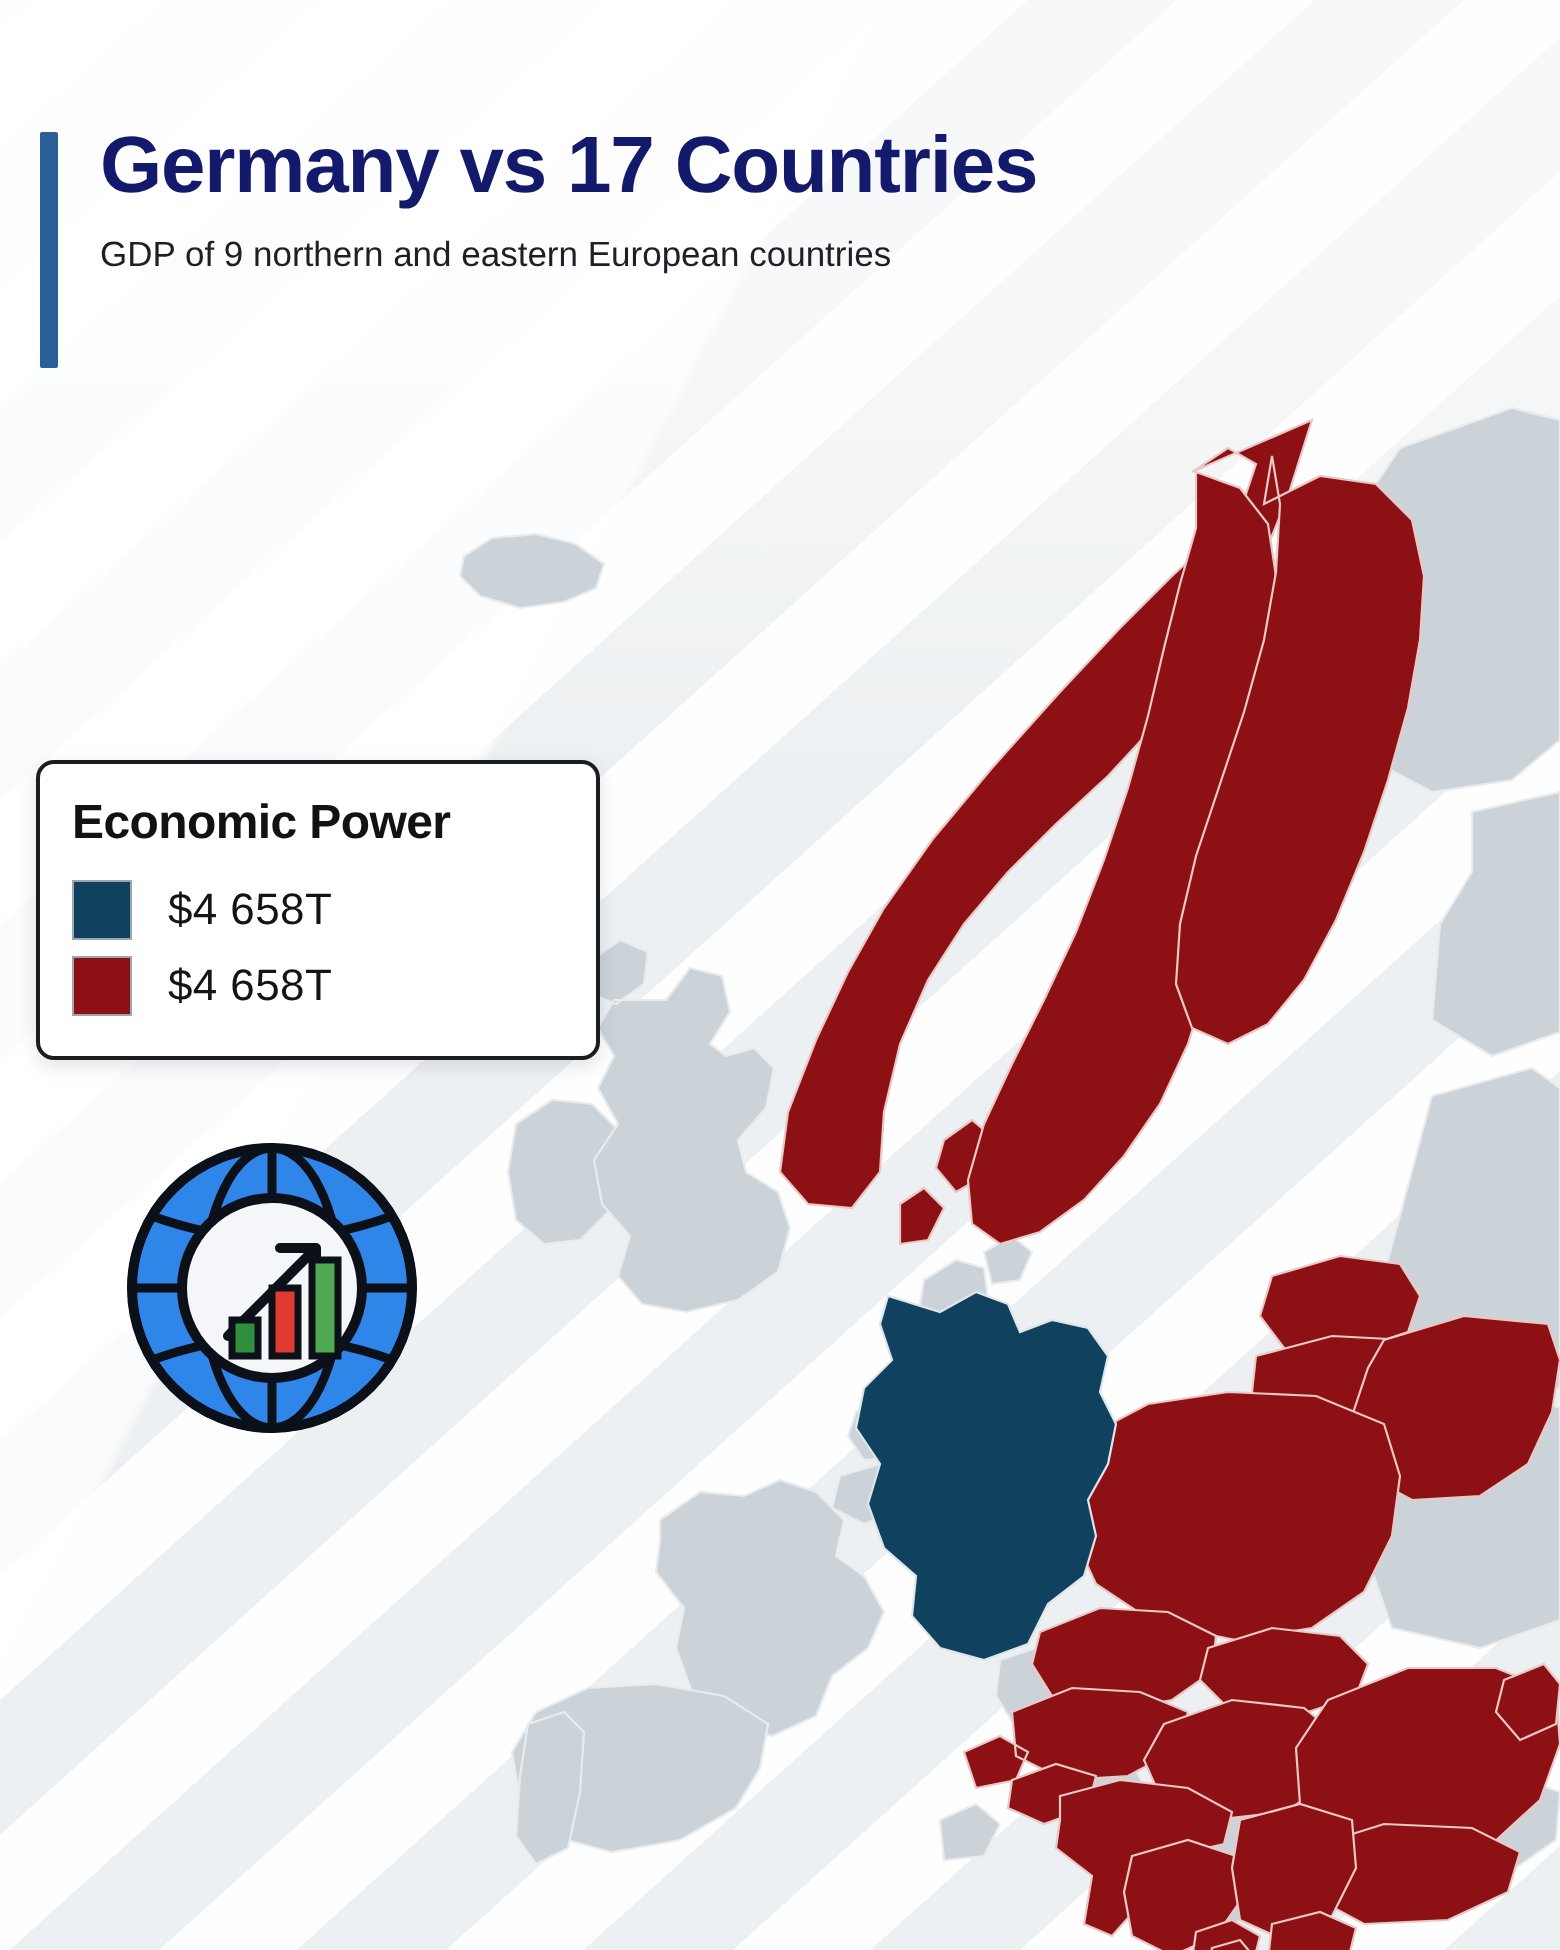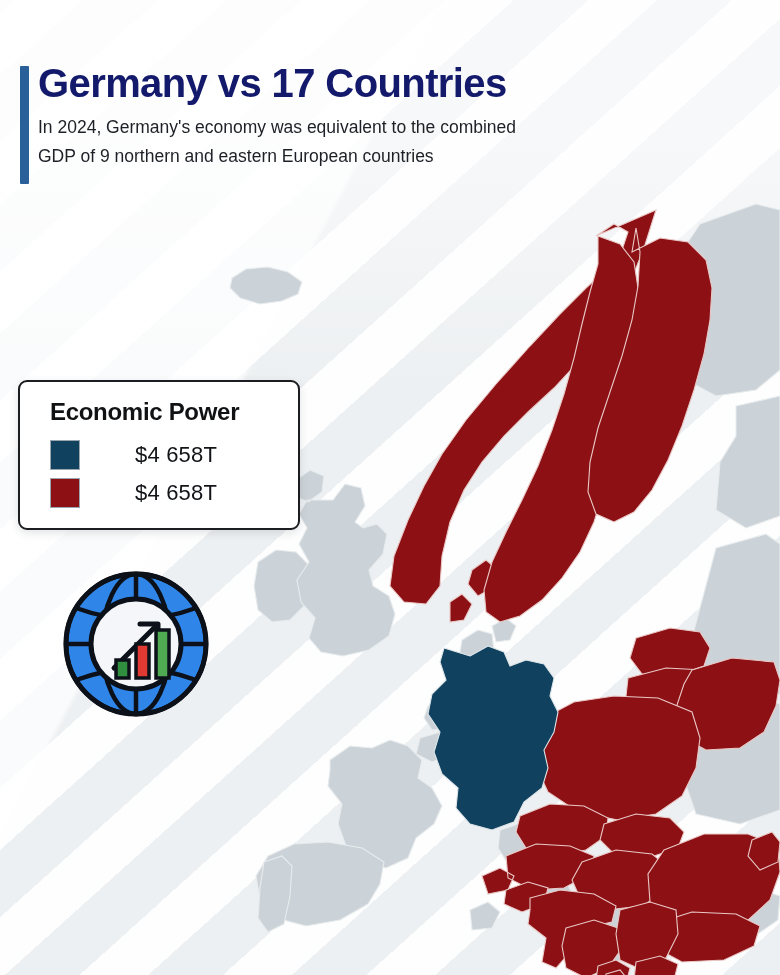--- a/index.html
+++ b/index.html
@@ -39,21 +39,21 @@
   }
   .flag-ribbon .s-red{left:158px;width:40px;background:#e2321c;}
   .flag-ribbon .s-gold{left:120px;width:40px;background:#fcc328;}
 
   
   .header{position:absolute;left:20px;top:62px;width:720px;}
   .accent-bar{
     position:absolute;left:0;top:4px;width:9px;height:118px;
     background:#2a6099;border-radius:1px;
   }
-  .header-text{padding-left:18px;}
+  .header-text{padding-left:30px;}
   .title{
     margin:0;font-size:40px;line-height:1.06;font-weight:bold;
     color:#141a6b;letter-spacing:-0.6px;
   }
   .subtitle{
     margin:9px 0 0 0;font-size:17.5px;line-height:1.65;color:#1d2026;
     font-weight:400;width:695px;text-align:justify;
   }
   .subtitle .line2{text-align:left;display:block;}
 
@@ -61,28 +61,28 @@
   .map-wrap{position:absolute;left:0;top:150px;width:780px;height:825px;}
   .map-wrap svg{display:block;width:100%;height:100%;}
   .c-plain{fill:#ccd3d8;stroke:#e8ecee;stroke-width:1.1;}
   .c-red{fill:#8d1015;stroke:#e9c9c6;stroke-width:1.1;}
   .c-blue{fill:#10425f;stroke:#dfe6ea;stroke-width:1.1;}
 
   
   .legend{
     position:absolute;left:18px;top:380px;width:282px;
     background:#ffffff;border:2.4px solid #1b1d20;border-radius:9px;
-    padding:16px 20px 18px 22px;box-sizing:border-box;
+    padding:16px 20px 18px 8px;box-sizing:border-box;
     box-shadow:0 3px 9px rgba(40,50,60,.13);
   }
   .legend-title{
     font-size:24px;font-weight:bold;color:#101214;margin:0 0 14px 8px;
     letter-spacing:-0.3px;
   }
-  .legend-row{display:flex;align-items:center;margin:0 0 8px 8px;gap:37px;}
+  .legend-row{display:flex;align-items:center;margin:0 0 8px 8px;}
   .legend-row:last-child{margin-bottom:2px;}
   .swatch{width:28px;height:28px;border:1.5px solid #9aa7ae;flex:0 0 auto;}
   .legend-label{font-size:22px;color:#121417;margin-left:18px;letter-spacing:.2px;}
 
   
   .globe-icon{position:absolute;left:62px;top:570px;width:148px;height:148px;}
   .globe-icon svg{display:block;width:100%;height:100%;}
 </style>
 </head>
 <body>
@@ -194,21 +194,20 @@
 
   <div class="stripe s-red"></div>
   <div class="stripe s-gold"></div>
 </div>
 
 <div class="header">
   <div class="accent-bar"></div>
   <div class="header-text">
     <h1 class="title">Germany vs 17 Countries</h1>
     <p class="subtitle">
-      <span>In 2024, Germany's economy was equivalent to the combined</span>
       <span class="line2">GDP of 9 northern and eastern European countries</span>
     </p>
   </div>
 </div>
 
 <div class="legend">
   <div class="legend-title">Economic Power</div>
 
   <div class="legend-row">
     <span class="swatch" style="background:#10425f"></span>

